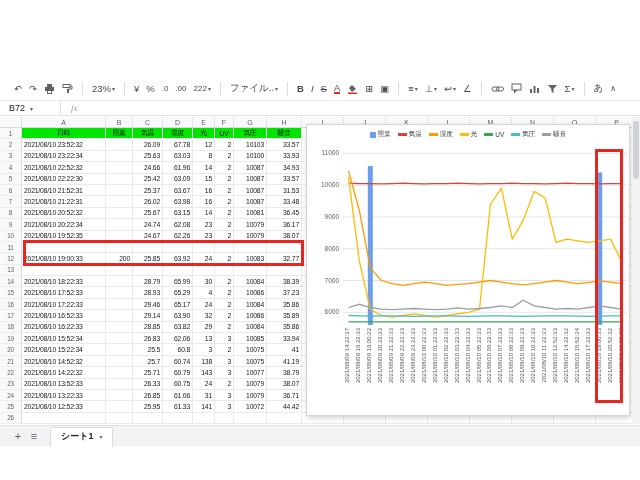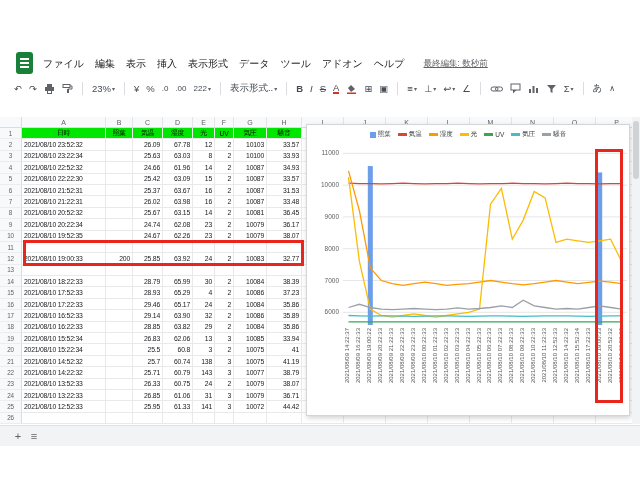--- a/index.html
+++ b/index.html
@@ -61,37 +61,20 @@
           display:flex;align-items:center;padding-left:10px;font-size:10px;color:#5f6368;z-index:6}
   .tabbtn{width:16px;text-align:center;font-size:11px}
   .sheettab{background:#fff;border:1px solid #dadce0;border-bottom:none;padding:2px 10px 4px;margin-left:8px;
             display:flex;gap:6px;align-items:center;font-weight:bold;font-size:9px;color:#202124;border-radius:2px 2px 0 0;height:20px;margin-top:1px}
 </style>
 </head>
 <body>
 
 <div class="stage">
 
-  <div class="appbar">
-    <div class="logo"></div>
-    <div class="menu-row">
-      <span id="menu-items" style="display:flex;gap:11px">
-          <span class="menu-item">ファイル</span>
-          <span class="menu-item">編集</span>
-          <span class="menu-item">表示</span>
-          <span class="menu-item">挿入</span>
-          <span class="menu-item">表示形式</span>
-          <span class="menu-item">データ</span>
-          <span class="menu-item">ツール</span>
-          <span class="menu-item">アドオン</span>
-          <span class="menu-item">ヘルプ</span>
-        </span>
-      <span class="last-edit">最終編集: 数秒前</span>
-    </div>
-  </div>
 
   <div class="toolbar">
     <span class="tb">↶</span>
     <span class="tb">↷</span>
     <span class="tb">
         <svg width="11" height="11">
           <rect x="1" y="4" width="9" height="4" fill="#5f6368"></rect>
           <rect x="3" y="1" width="5" height="3" fill="#5f6368"></rect>
           <rect x="3.5" y="7.5" width="4" height="3" fill="#fff" stroke="#5f6368"></rect>
         </svg>
@@ -112,21 +95,21 @@
     <span class="tb">¥</span>
     <span class="tb">%</span>
     <span class="tb small">.0</span>
     <span class="tb small">.00</span>
     <span class="tb small">
         <span>222</span>
         <span class="arrow">▾</span>
       </span>
     <span class="sep"></span>
     <span class="tb">
-        <span>表示形式..</span>
+        <span>ファイル..</span>
         <span class="arrow">▾</span>
       </span>
     <span class="sep"></span>
     <span class="tb" style="font-weight:bold">B</span>
     <span class="tb" style="font-style:italic">I</span>
     <span class="tb strike">S</span>
     <span class="tb a-color">A</span>
     <span class="tb">
         <svg width="11" height="11">
           <path d="M2 5 L5 2 L9 6 L5 9 Z" fill="#5f6368"></path>
@@ -176,20 +159,28 @@
       </span>
     <span class="tb">
         <span>Σ</span>
         <span class="arrow">▾</span>
       </span>
     <span class="sep"></span>
     <span class="tb">あ</span>
     <span class="tb small">∧</span>
   </div>
 
+  <div class="fbar">
+    <div class="namebox">
+      <span>B72</span>
+      <span class="arrow">▾</span>
+    </div>
+    <div class="fx">fx</div>
+    <div class="fvalue"></div>
+  </div>
 
   <div class="gridwrap">
     <div class="colhdr">
       <div class="corner"></div>
       <span id="col-headers" style="display:flex">
           <div class="chcell" style="width: 84px;">A</div>
           <div class="chcell" style="width: 27px;">B</div>
           <div class="chcell" style="width: 30px;">C</div>
           <div class="chcell" style="width: 30px;">D</div>
           <div class="chcell" style="width: 22px;">E</div>
@@ -788,15 +779,19 @@
       </svg>
     </div>
 
   <div class="vscroll">
       <div class="vthumb"></div>
     </div>
 
   <div class="tabbar">
     <span class="tabbtn">+</span>
     <span class="tabbtn">≡</span>
+    <span class="sheettab">
+      <span>シート1</span>
+      <span class="arrow">▾</span>
+    </span>
   </div>
 
 </div>
 
 </body></html>

